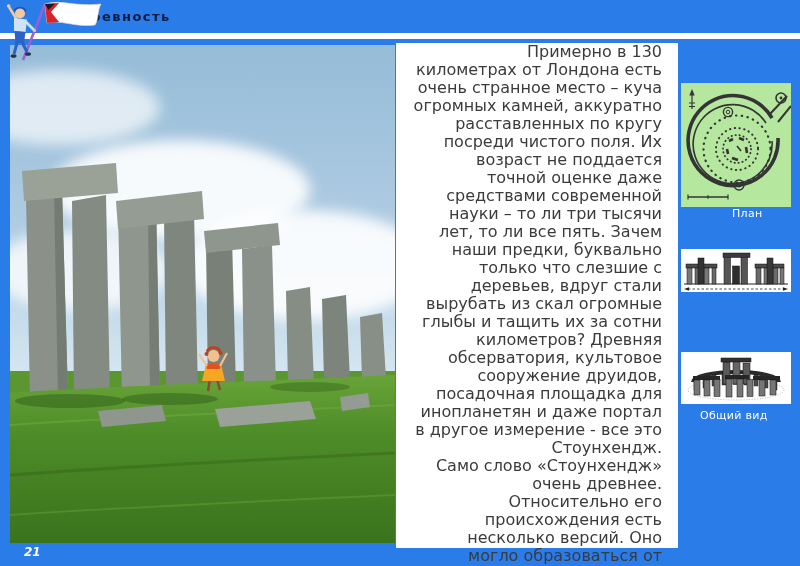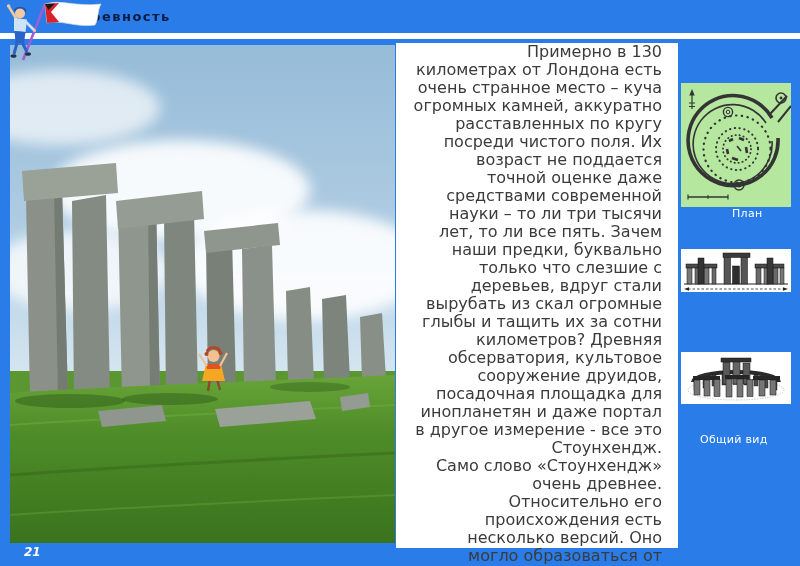--- a/index.html
+++ b/index.html
@@ -29,21 +29,21 @@
     text-indent:14px;text-align:right;}
 
   
   .fig{position:absolute;left:681px;width:110px;overflow:hidden;}
   .fig-plan{top:83px;height:124px;background:#b5e79f;}
   .fig-section{top:249px;height:43px;background:#ffffff;}
   .fig-general{top:352px;height:52px;background:#ffffff;}
   .fig-label{position:absolute;color:#ffffff;font-size:11px;font-weight:400;letter-spacing:.3px;}
   .lbl-plan{left:732px;top:207px;}
   .lbl-section{left:694px;top:300px;}
-  .lbl-general{left:700px;top:433px;}
+  .lbl-general{left:700px;top:409px;}
 
   .page-num{position:absolute;color:#ffffff;font-size:12px;font-weight:bold;font-style:italic;}
   .page-num.left{left:24px;top:545px;}
   .page-num.right{left:760px;top:547px;margin-left:48px;}
 </style>
 </head>
 <body>
 
 <div class="page">
 

